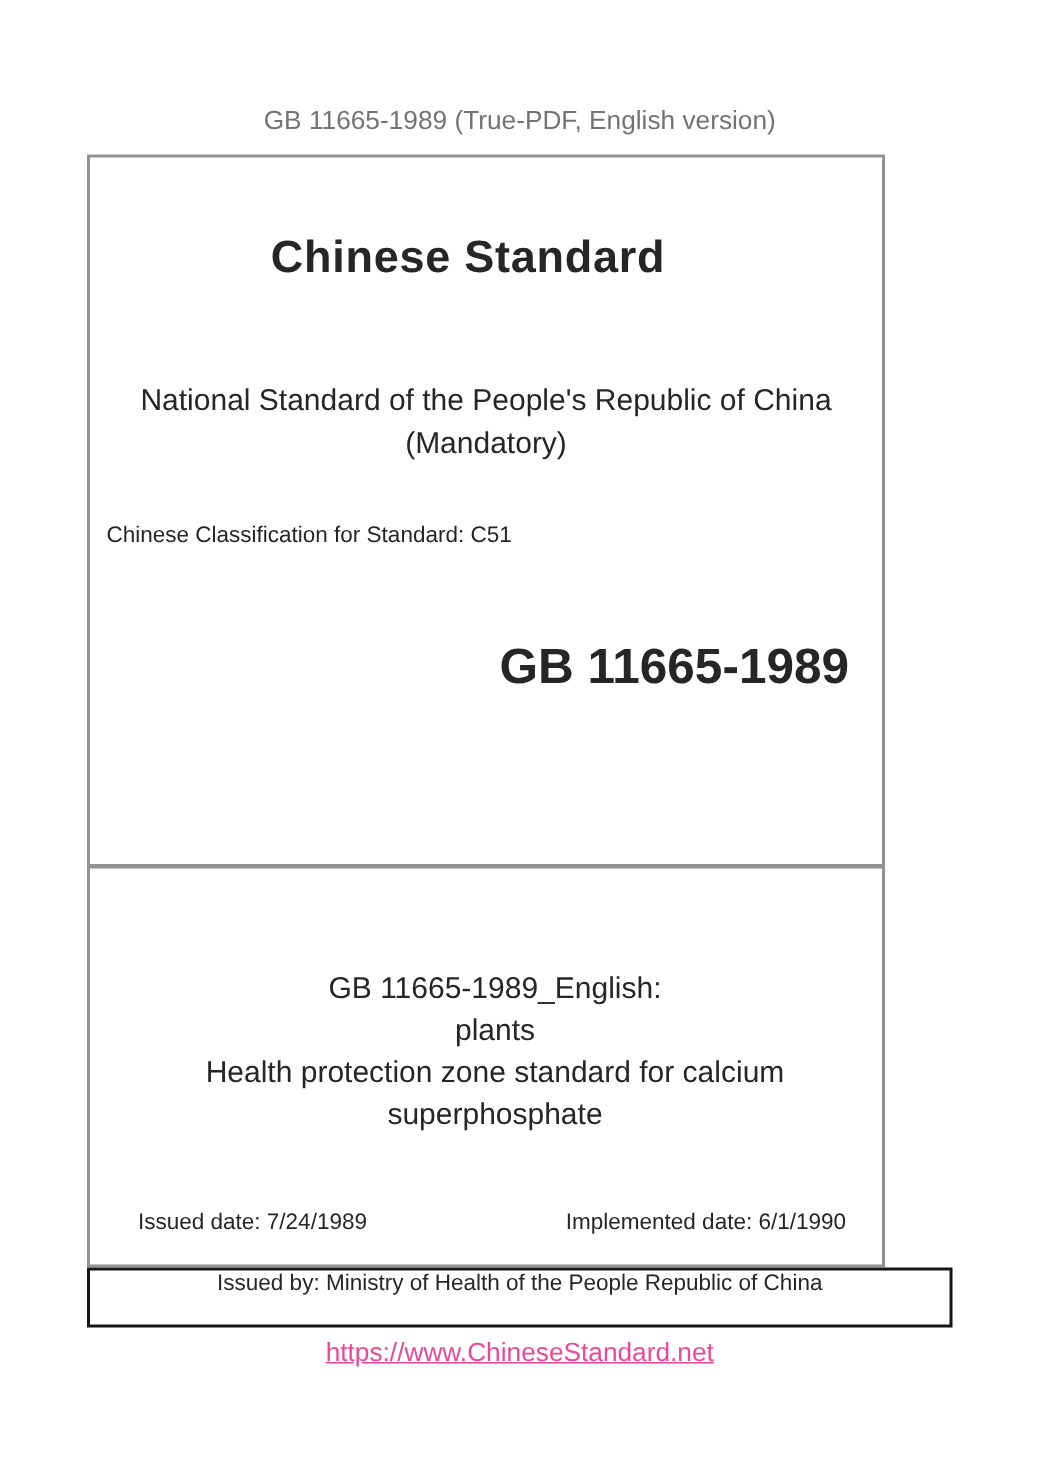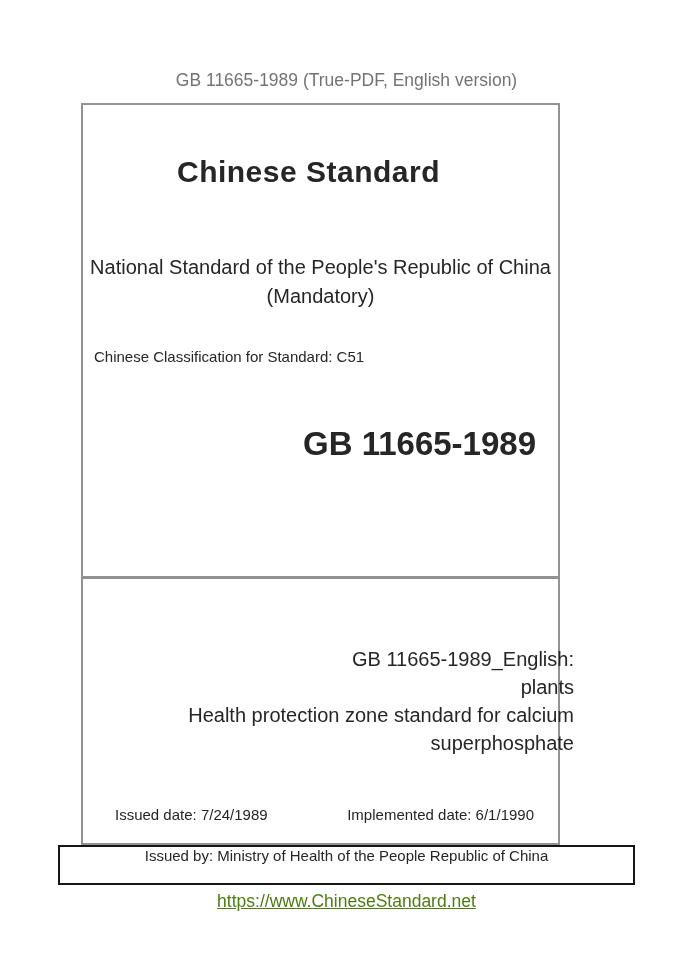--- a/index.html
+++ b/index.html
@@ -13,24 +13,23 @@
   }
   .page { position:absolute; inset:0; background:#ffffff; }
 
   .top-header {
     position:absolute; top:70px; left:0; width:693px;
     text-align:center; font-size:17.5px; color:#737373;
   }
 
   .main-box {
     position:absolute; left:58px; top:103px;
-    width:479px; height:742px;
+    width:532px; height:742px;
     border:2px solid #929292;
     background:#ffffff;
-    margin-left:23px;
   }
 
   .cs-title {
     position:absolute; top:52px; left:0; right:24px;
     text-align:center;
     font-size:30px; font-weight:700; line-height:1;
     letter-spacing:0.5px;
   }
   .gb-logo {
     position:absolute; top:32px; right:13px;
@@ -48,42 +47,42 @@
   .std-number {
     position:absolute; top:322px; right:22px;
     font-size:33px; font-weight:700; line-height:1;
     text-align:right;
   }
   .divider {
     position:absolute; top:471px; left:0; width:100%; height:3px;
     background:#929292;
   }
   .english-title {
-    position:absolute; top:540px; left:16px; width:100%;
-    text-align:right; font-size:20px; line-height:28px;
+    position:absolute; top:540px; left:6px; width:100%;
+    text-align:center; font-size:20px; line-height:28px;
   }
   .dates-row {
     position:absolute; top:700px; left:0; right:0;
     display:flex; justify-content:space-between;
     padding:0 24px 0 32px;
     font-size:15px; line-height:20px;
   }
   .issuer-box {
     position:absolute; left:58px; top:845px;
     width:577px; height:40px;
     border:2px solid #161616;
     display:flex; align-items:flex-start; justify-content:center;
     font-size:15px; background:#ffffff;
   }
   .footer-link-wrap {
     position:absolute; top:891px; left:0; width:693px;
     text-align:center; font-size:17.5px;
   }
   .footer-link-wrap a {
-    color:#4d7c0f; text-decoration:underline; cursor:pointer;
+    color:#ec4899; text-decoration:underline; cursor:pointer;
   }
 </style>
 </head>
 <body>
 
 <div class="page">
 
   <div class="top-header">GB 11665-1989 (True-PDF, English version)</div>
 
   <div class="main-box">

